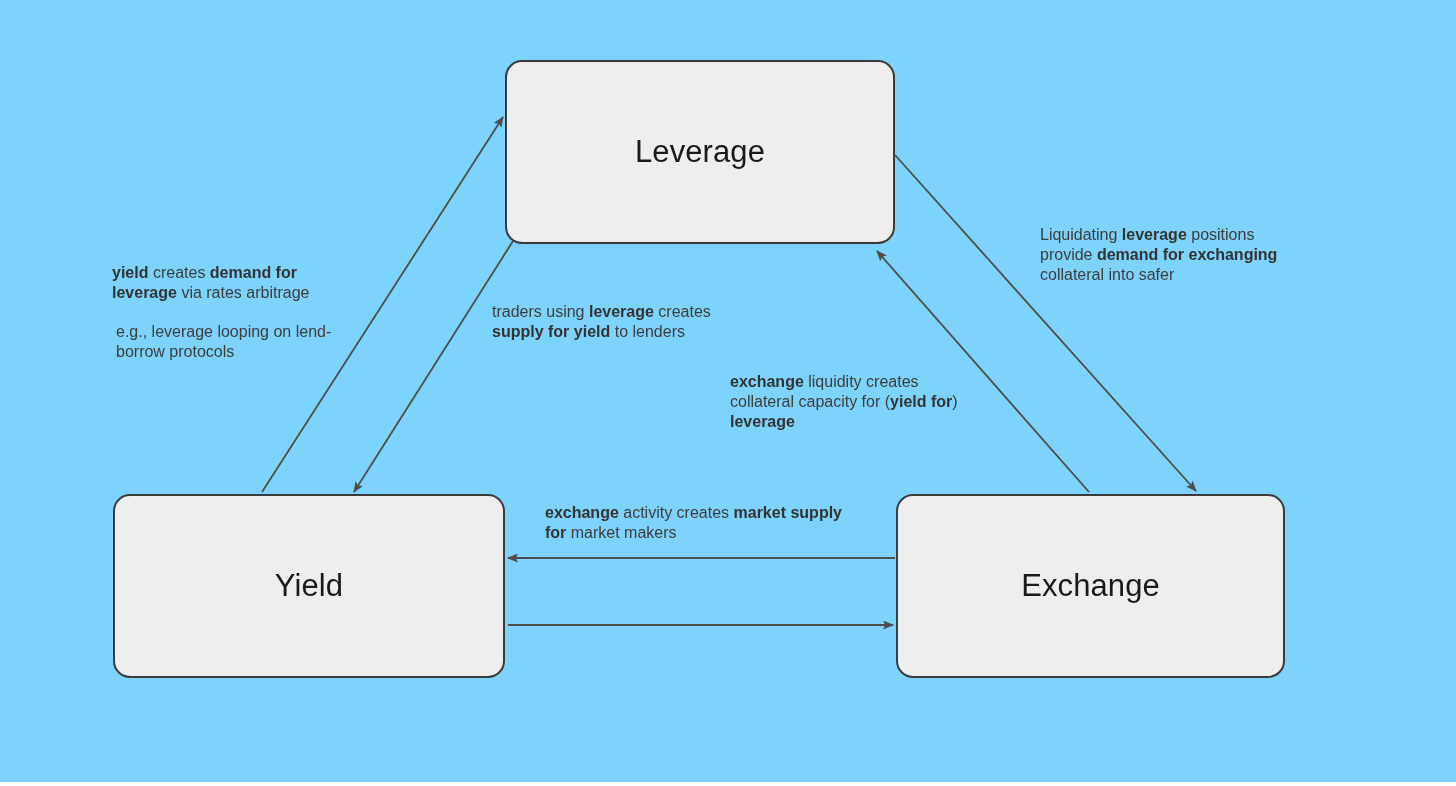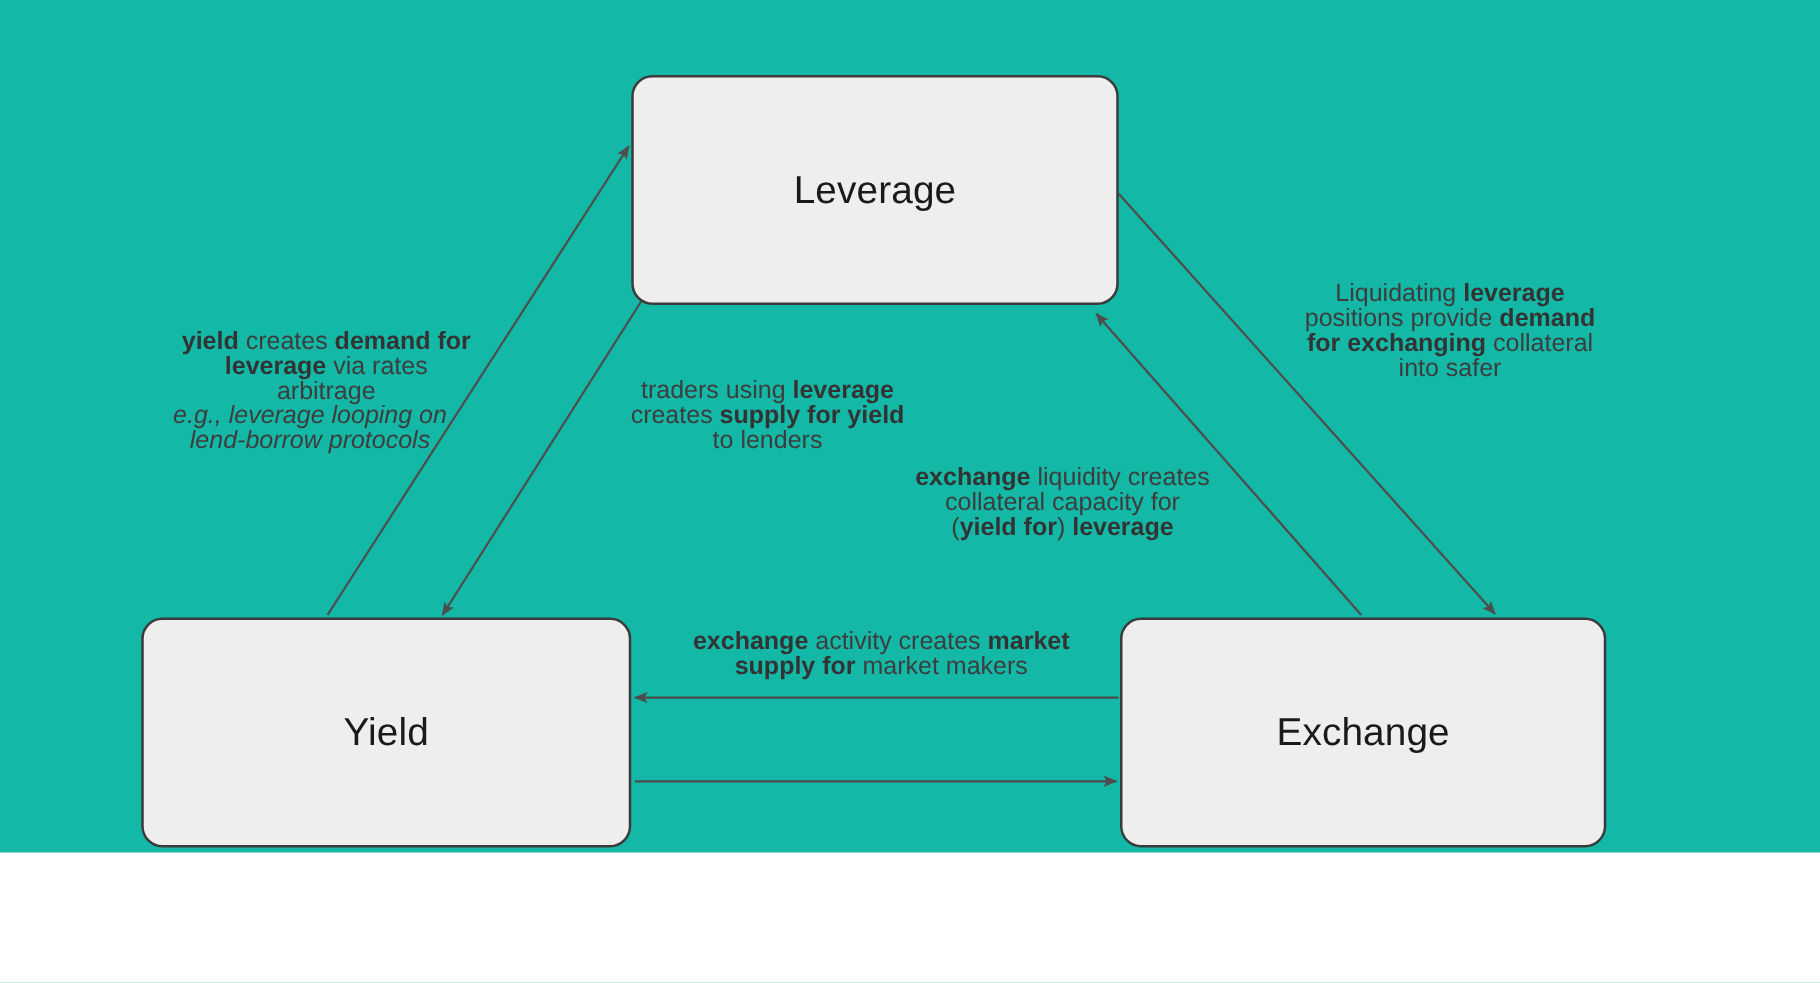--- a/index.html
+++ b/index.html
@@ -10,22 +10,22 @@
   body {
     width: 1456px;
     height: 786px;
     font-family: "Liberation Sans", sans-serif;
     color: #3d3d3d;
     overflow: hidden;
   }
   #canvas {
     position: relative;
     width: 1456px;
-    height: 682px;
-    background: #14b8a6;
+    height: 782px;
+    background: #7dd3fc;
   }
   #edges {
     position: absolute;
     left: 0;
     top: 0;
     width: 1456px;
     height: 786px;
   }
   .node {
     position: absolute;
@@ -44,31 +44,31 @@
     letter-spacing: 0.1px;
     line-height: 1.1;
     white-space: nowrap;
   }
   #node-leverage { left: 505px; top: 60px; width: 390px; height: 184px; }
   #node-yield    { left: 113px; top: 494px; width: 392px; height: 184px; }
   #node-exchange { left: 896px; top: 494px; width: 389px; height: 184px; }
 
   .edge-label {
     position: absolute;
-    font-size: 20px;
+    font-size: 16px;
     line-height: 20px;
     color: #3d3d3d;
-    text-align: center;
+    text-align: left;
     font-weight: 400;
   }
   .edge-label b { font-weight: 700; color: #333333; }
 
-  #label-yield-to-leverage { left: 112px; top: 263px; width: 240px; margin-left: 29px; }
-  #label-yield-eg          { left: 128px; top: 322px; width: 240px; font-style: italic; }
-  #label-leverage-to-yield { left: 504px; top: 302px; width: 220px; }
+  #label-yield-to-leverage { left: 112px; top: 263px; width: 240px; }
+  #label-yield-eg          { left: 116px; top: 322px; width: 240px; }
+  #label-leverage-to-yield { left: 492px; top: 302px; width: 220px; }
   #label-leverage-to-exchange { left: 1040px; top: 225px; width: 240px; }
   #label-exchange-to-leverage { left: 730px; top: 372px; width: 240px; }
   #label-exchange-to-yield { left: 545px; top: 503px; width: 320px; }
   #label-yield-to-exchange { left: 545px; top: 643px; width: 320px; }
 </style>
 </head>
 <body>
 
 <div id="canvas">
 

